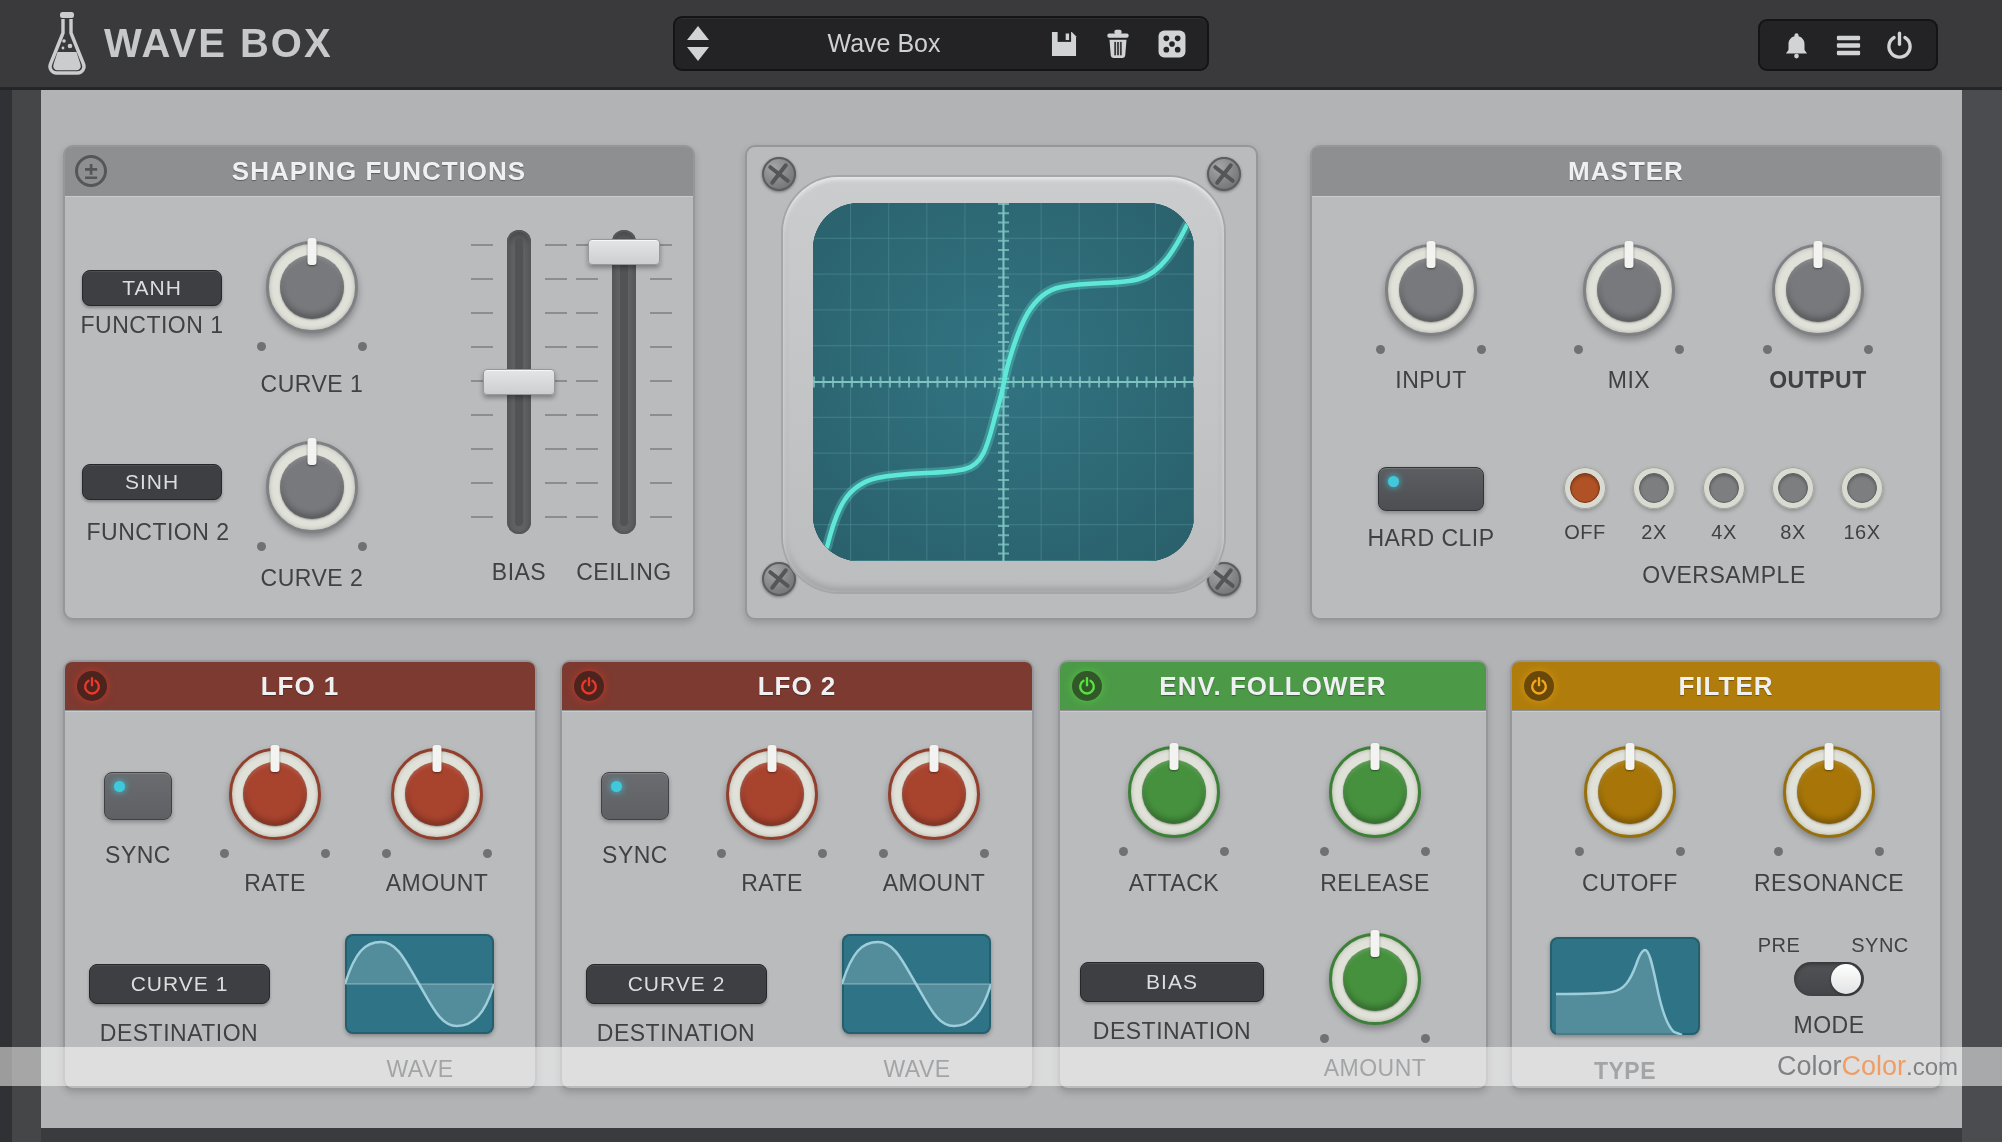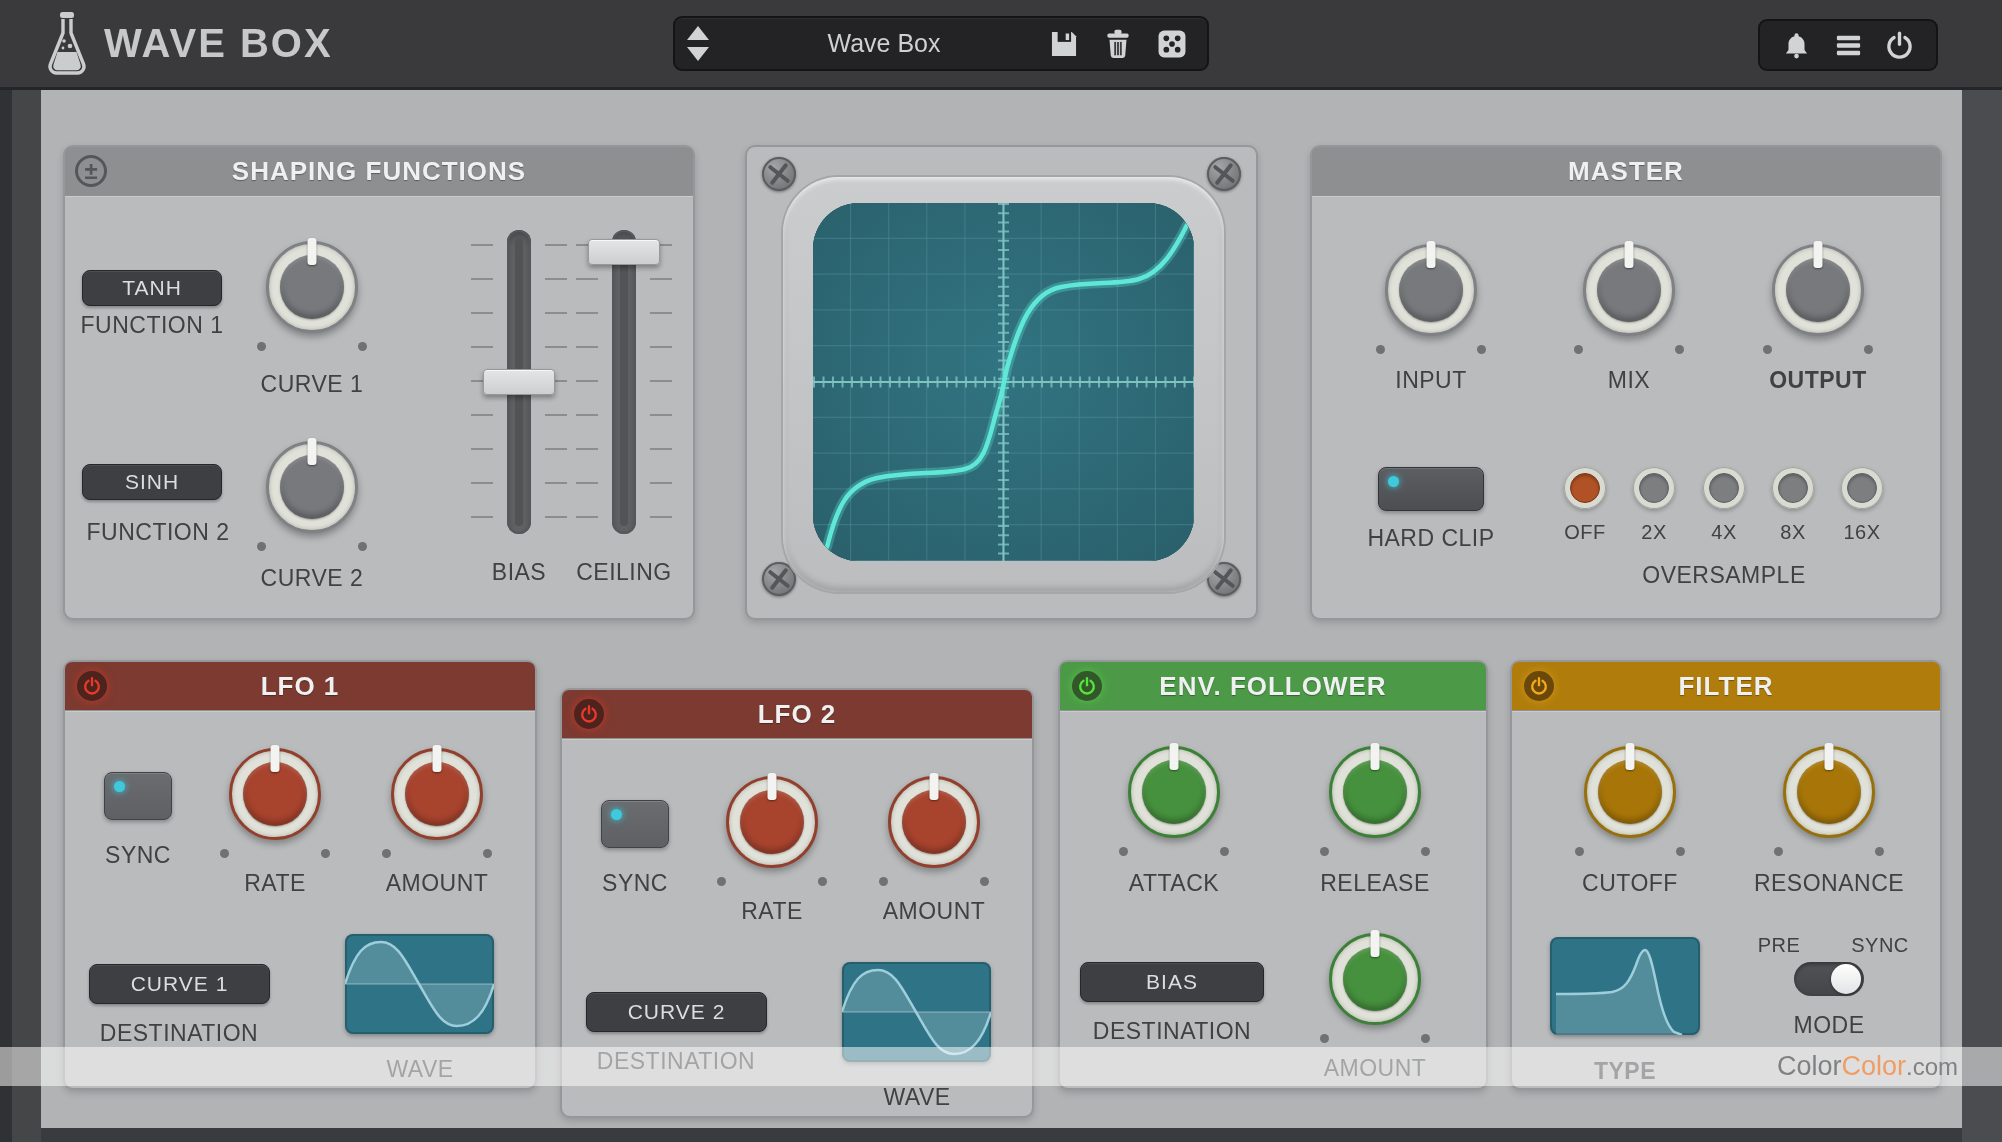--- a/index.html
+++ b/index.html
@@ -340,21 +340,21 @@
       <div class="tft" style="left:280px;top:272px;width:149px;height:100px;">
         <svg width="149" height="100" viewBox="0 0 149 100">
           <line x1="0" y1="50" x2="149" y2="50" stroke="rgba(255,255,255,0.22)" stroke-width="2"></line>
           <path d="M0 50 C 10 18 20 8 36 8 C 52 8 60 26 74 50 C 88 74 96 92 112 92 C 128 92 140 80 149 50 Z" fill="rgba(255,255,255,0.18)"></path>
           <path d="M0 50 C 10 18 20 8 36 8 C 52 8 60 26 74 50 C 88 74 96 92 112 92 C 128 92 140 80 149 50" fill="none" stroke="#9ecddb" stroke-width="2.5"></path>
         </svg>
       </div>
       <div class="lbl" style="left:355px;top:394px;">WAVE</div>
     </div>
 
-    <div class="panel" style="left:519px;top:598px;width:474px;height:430px;">
+    <div class="panel" style="left:519px;top:570px;width:474px;height:430px;">
       <div class="panel-head head-red">
         <div class="pwr pwr-red">
           <svg viewBox="0 0 24 24">
               <path d="M7.8 5.8 A 8.2 8.2 0 1 0 16.2 5.8" fill="none" stroke="#e8392a" stroke-width="2.8" stroke-linecap="round"></path>
               <line x1="12" y1="2.5" x2="12" y2="11" stroke="#e8392a" stroke-width="2.8" stroke-linecap="round"></line>
             </svg>
         </div>
         <div class="panel-title">LFO 2</div>
       </div>
 

